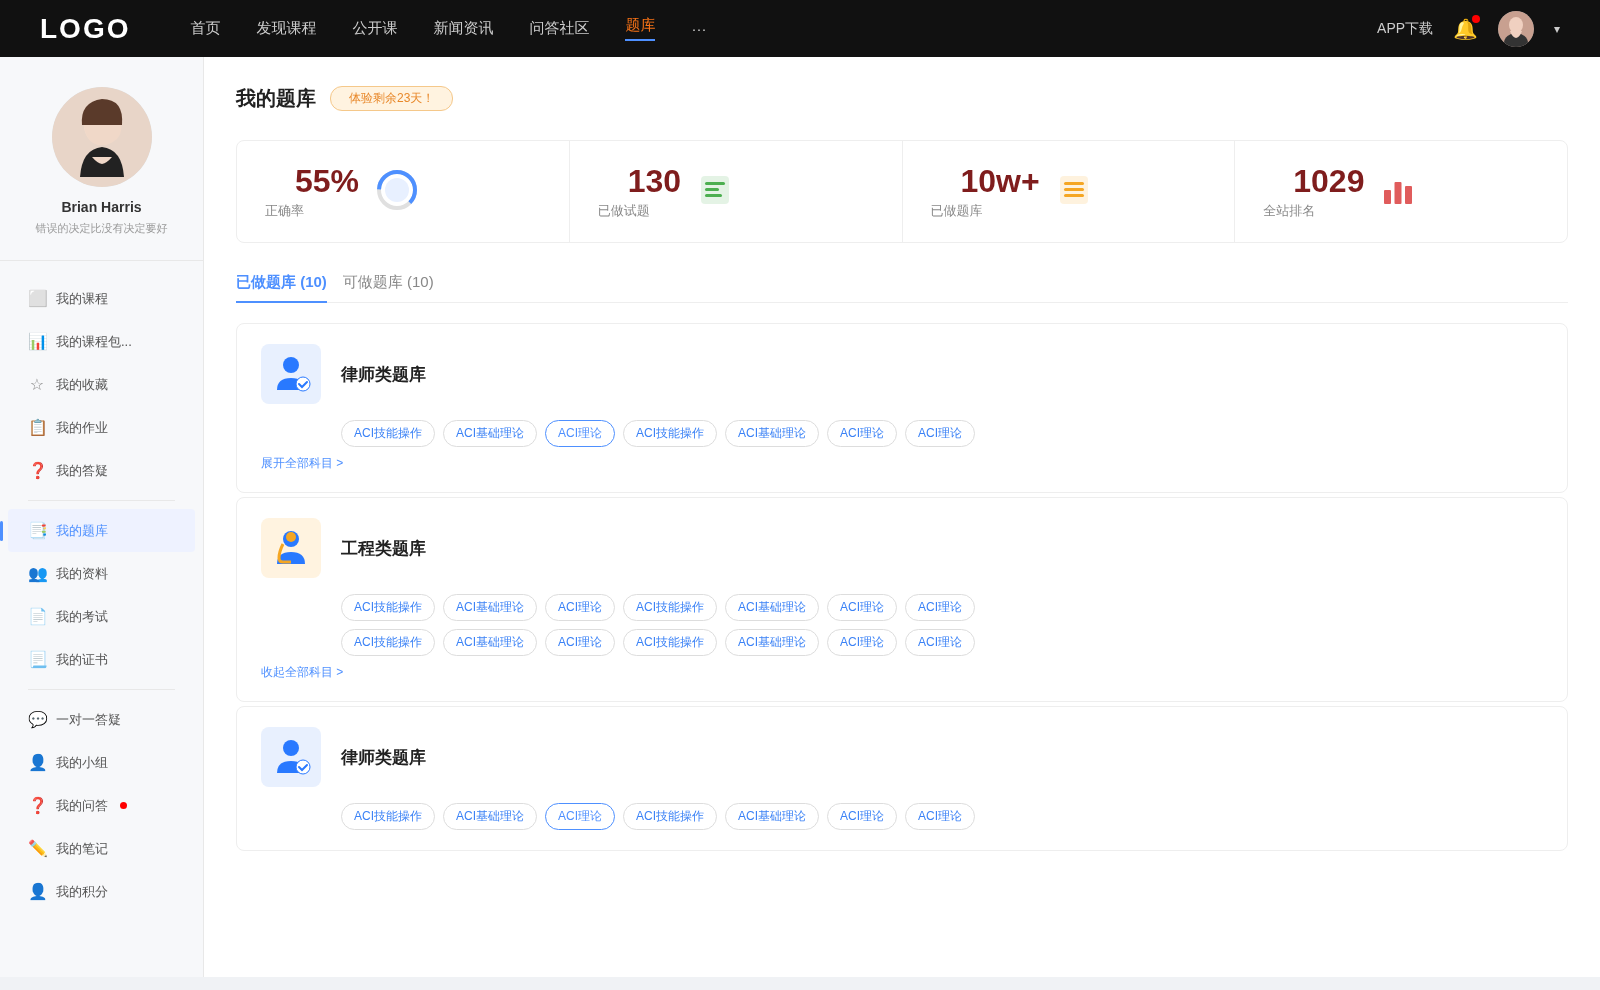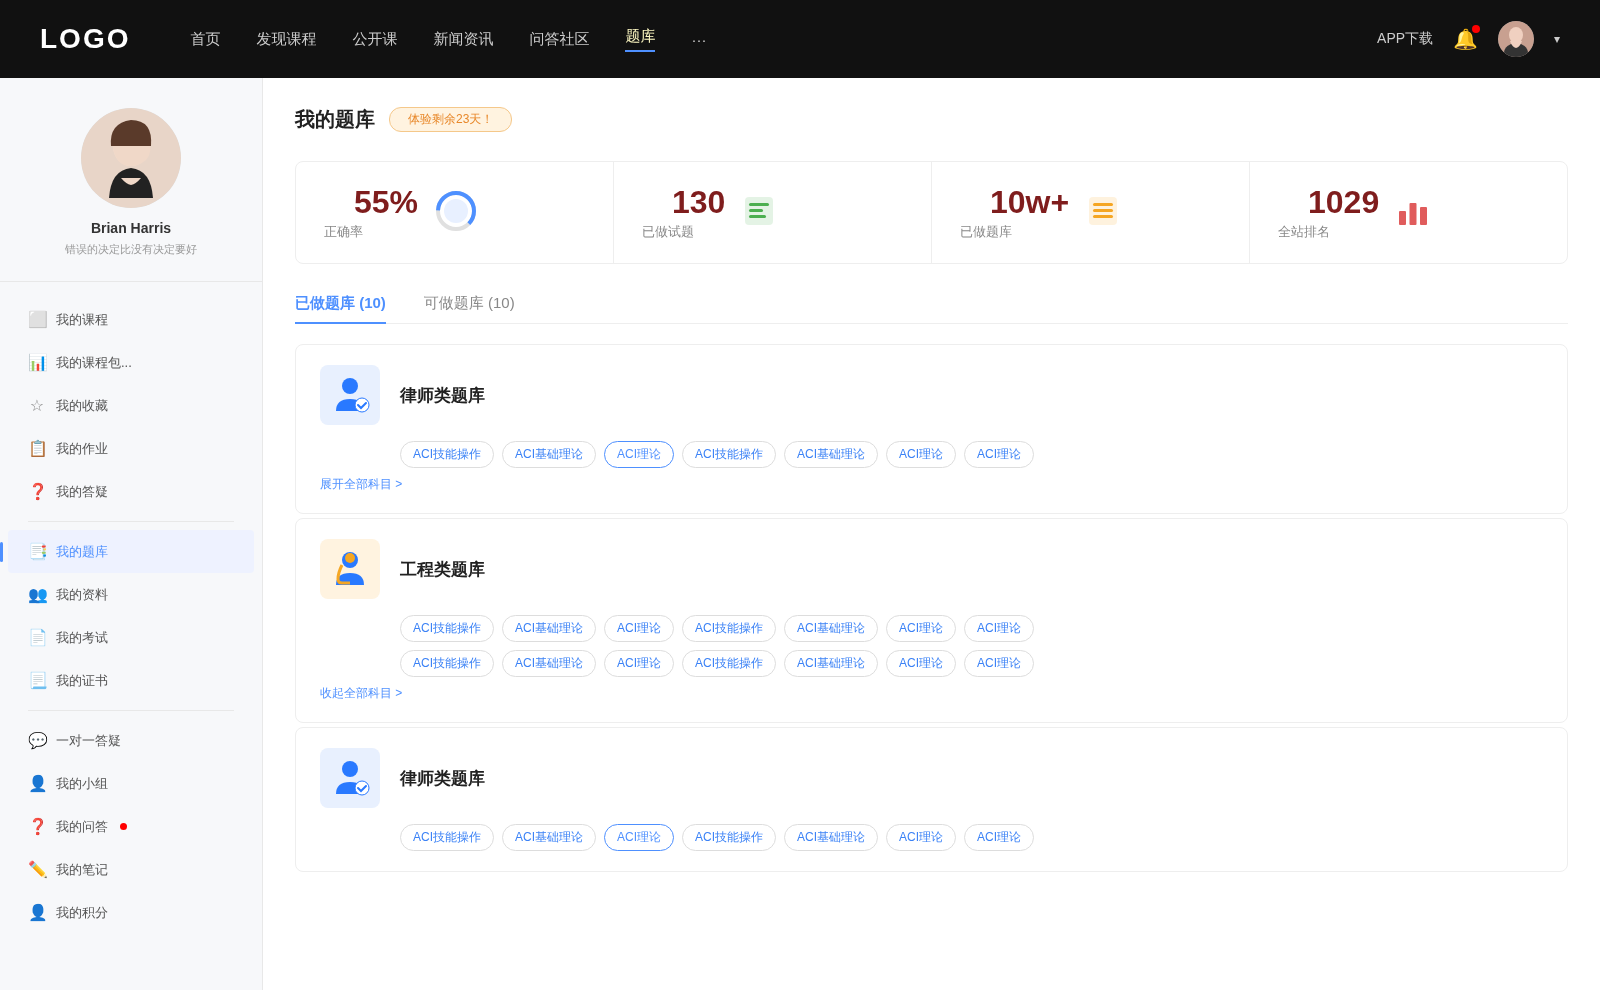--- a/index.html
+++ b/index.html
@@ -1,21 +1,21 @@
 <!DOCTYPE html>
 <html><head>
   <meta charset="utf-8">
   <style>
     * { margin: 0; padding: 0; box-sizing: border-box; }
     body { font-family: -apple-system, BlinkMacSystemFont, 'PingFang SC', 'Microsoft YaHei', sans-serif; background: #f0f2f5; min-height: 990px; }
 
     
     .header {
       background: #111;
-      height: 78px;
+      height: 57px;
       display: flex;
       align-items: center;
       padding: 0 40px;
       position: relative;
     }
     .header-logo {
       color: white;
       font-size: 28px;
       font-weight: bold;
       letter-spacing: 2px;
@@ -27,21 +27,21 @@
       gap: 36px;
       flex: 1;
     }
     .header-nav-item {
       color: #ccc;
       font-size: 15px;
       cursor: pointer;
       text-decoration: none;
     }
     .header-nav-item.active {
-      color: #fef9c3;
+      color: #f97316;
       border-bottom: 2px solid #4e90ff;
       padding-bottom: 4px;
     }
     .header-right {
       display: flex;
       align-items: center;
       gap: 20px;
     }
     .header-app-download {
       color: #ccc;
@@ -76,21 +76,21 @@
     }
 
     
     .main-container {
       display: flex;
       min-height: 920px;
     }
 
     
     .sidebar {
-      width: 263px;
+      width: 204px;
       background: #f7f8fa;
       padding: 30px 0;
       border-right: 1px solid #e8e8e8;
       flex-shrink: 0;
     }
     .sidebar-profile {
       display: flex;
       flex-direction: column;
       align-items: center;
       padding-bottom: 24px;
@@ -218,21 +218,21 @@
     }
     .stat-label {
       font-size: 13px;
       color: #888;
       margin-top: 2px;
     }
 
     
     .tabs-row {
       display: flex;
-      gap: 38px;
+      gap: 16px;
       margin-bottom: 20px;
       border-bottom: 1px solid #eee;
     }
     .tab-item {
       font-size: 15px;
       padding-bottom: 10px;
       cursor: pointer;
       color: #888;
       position: relative;
     }

